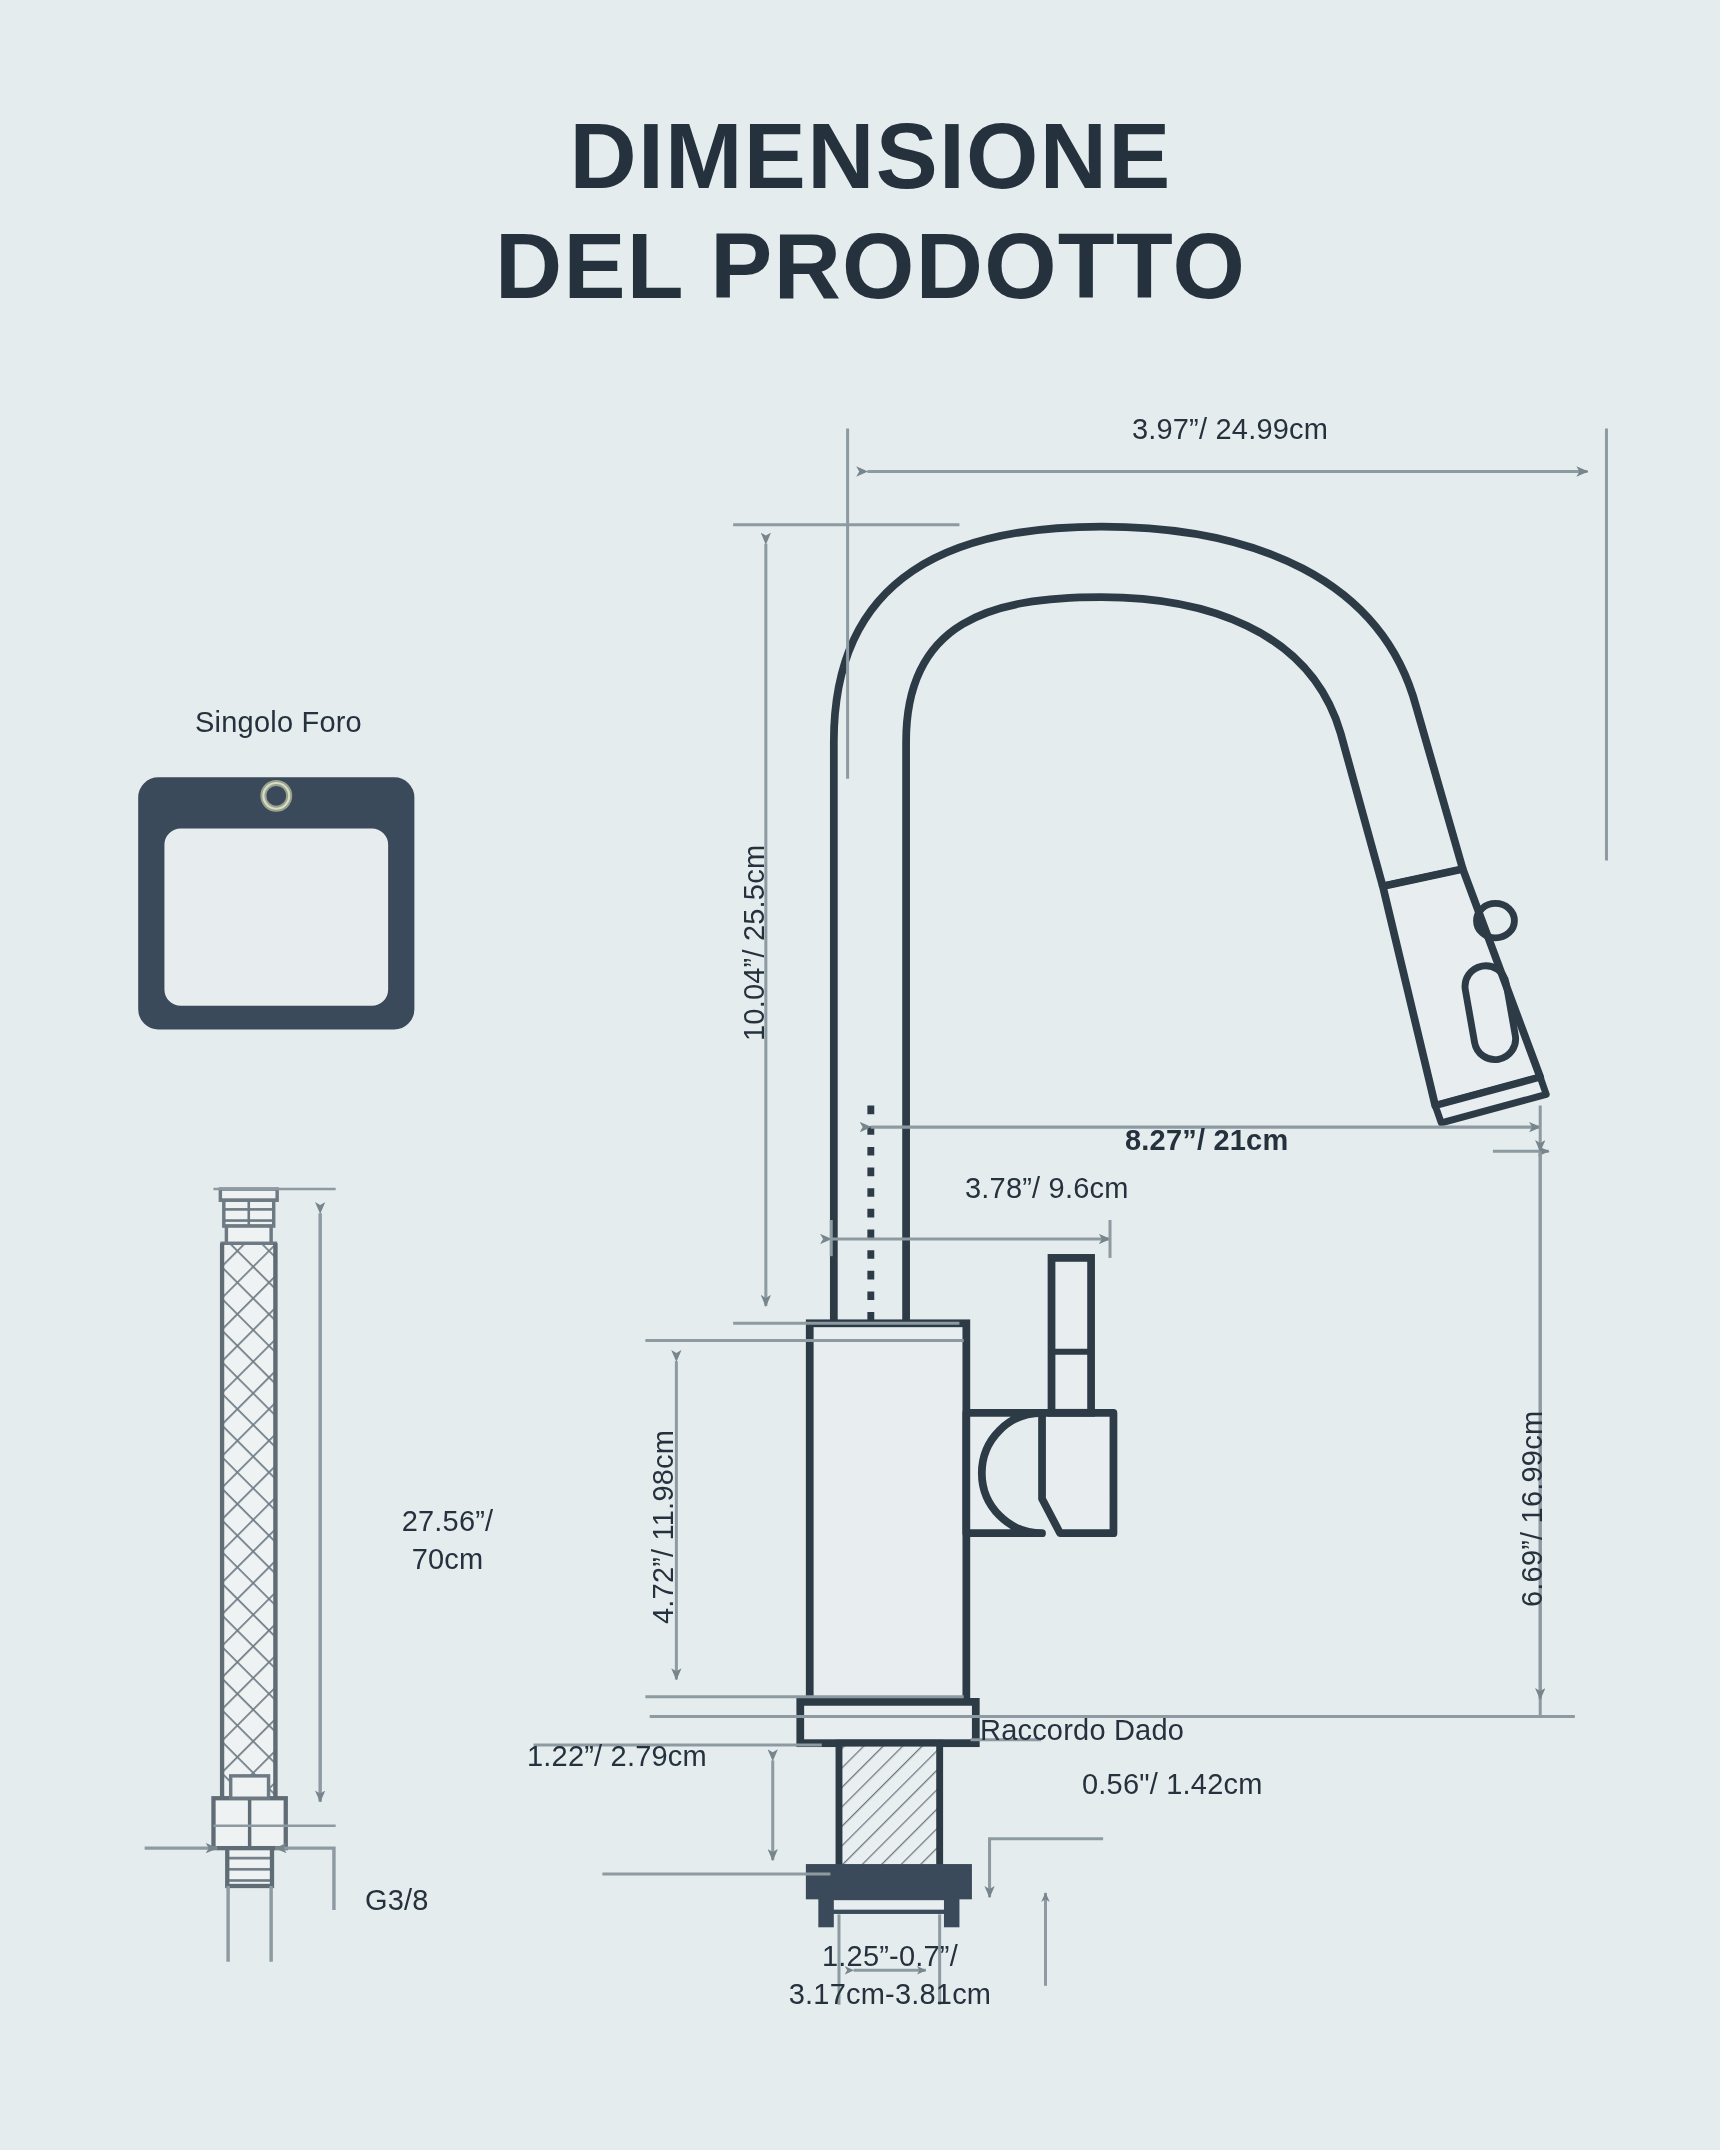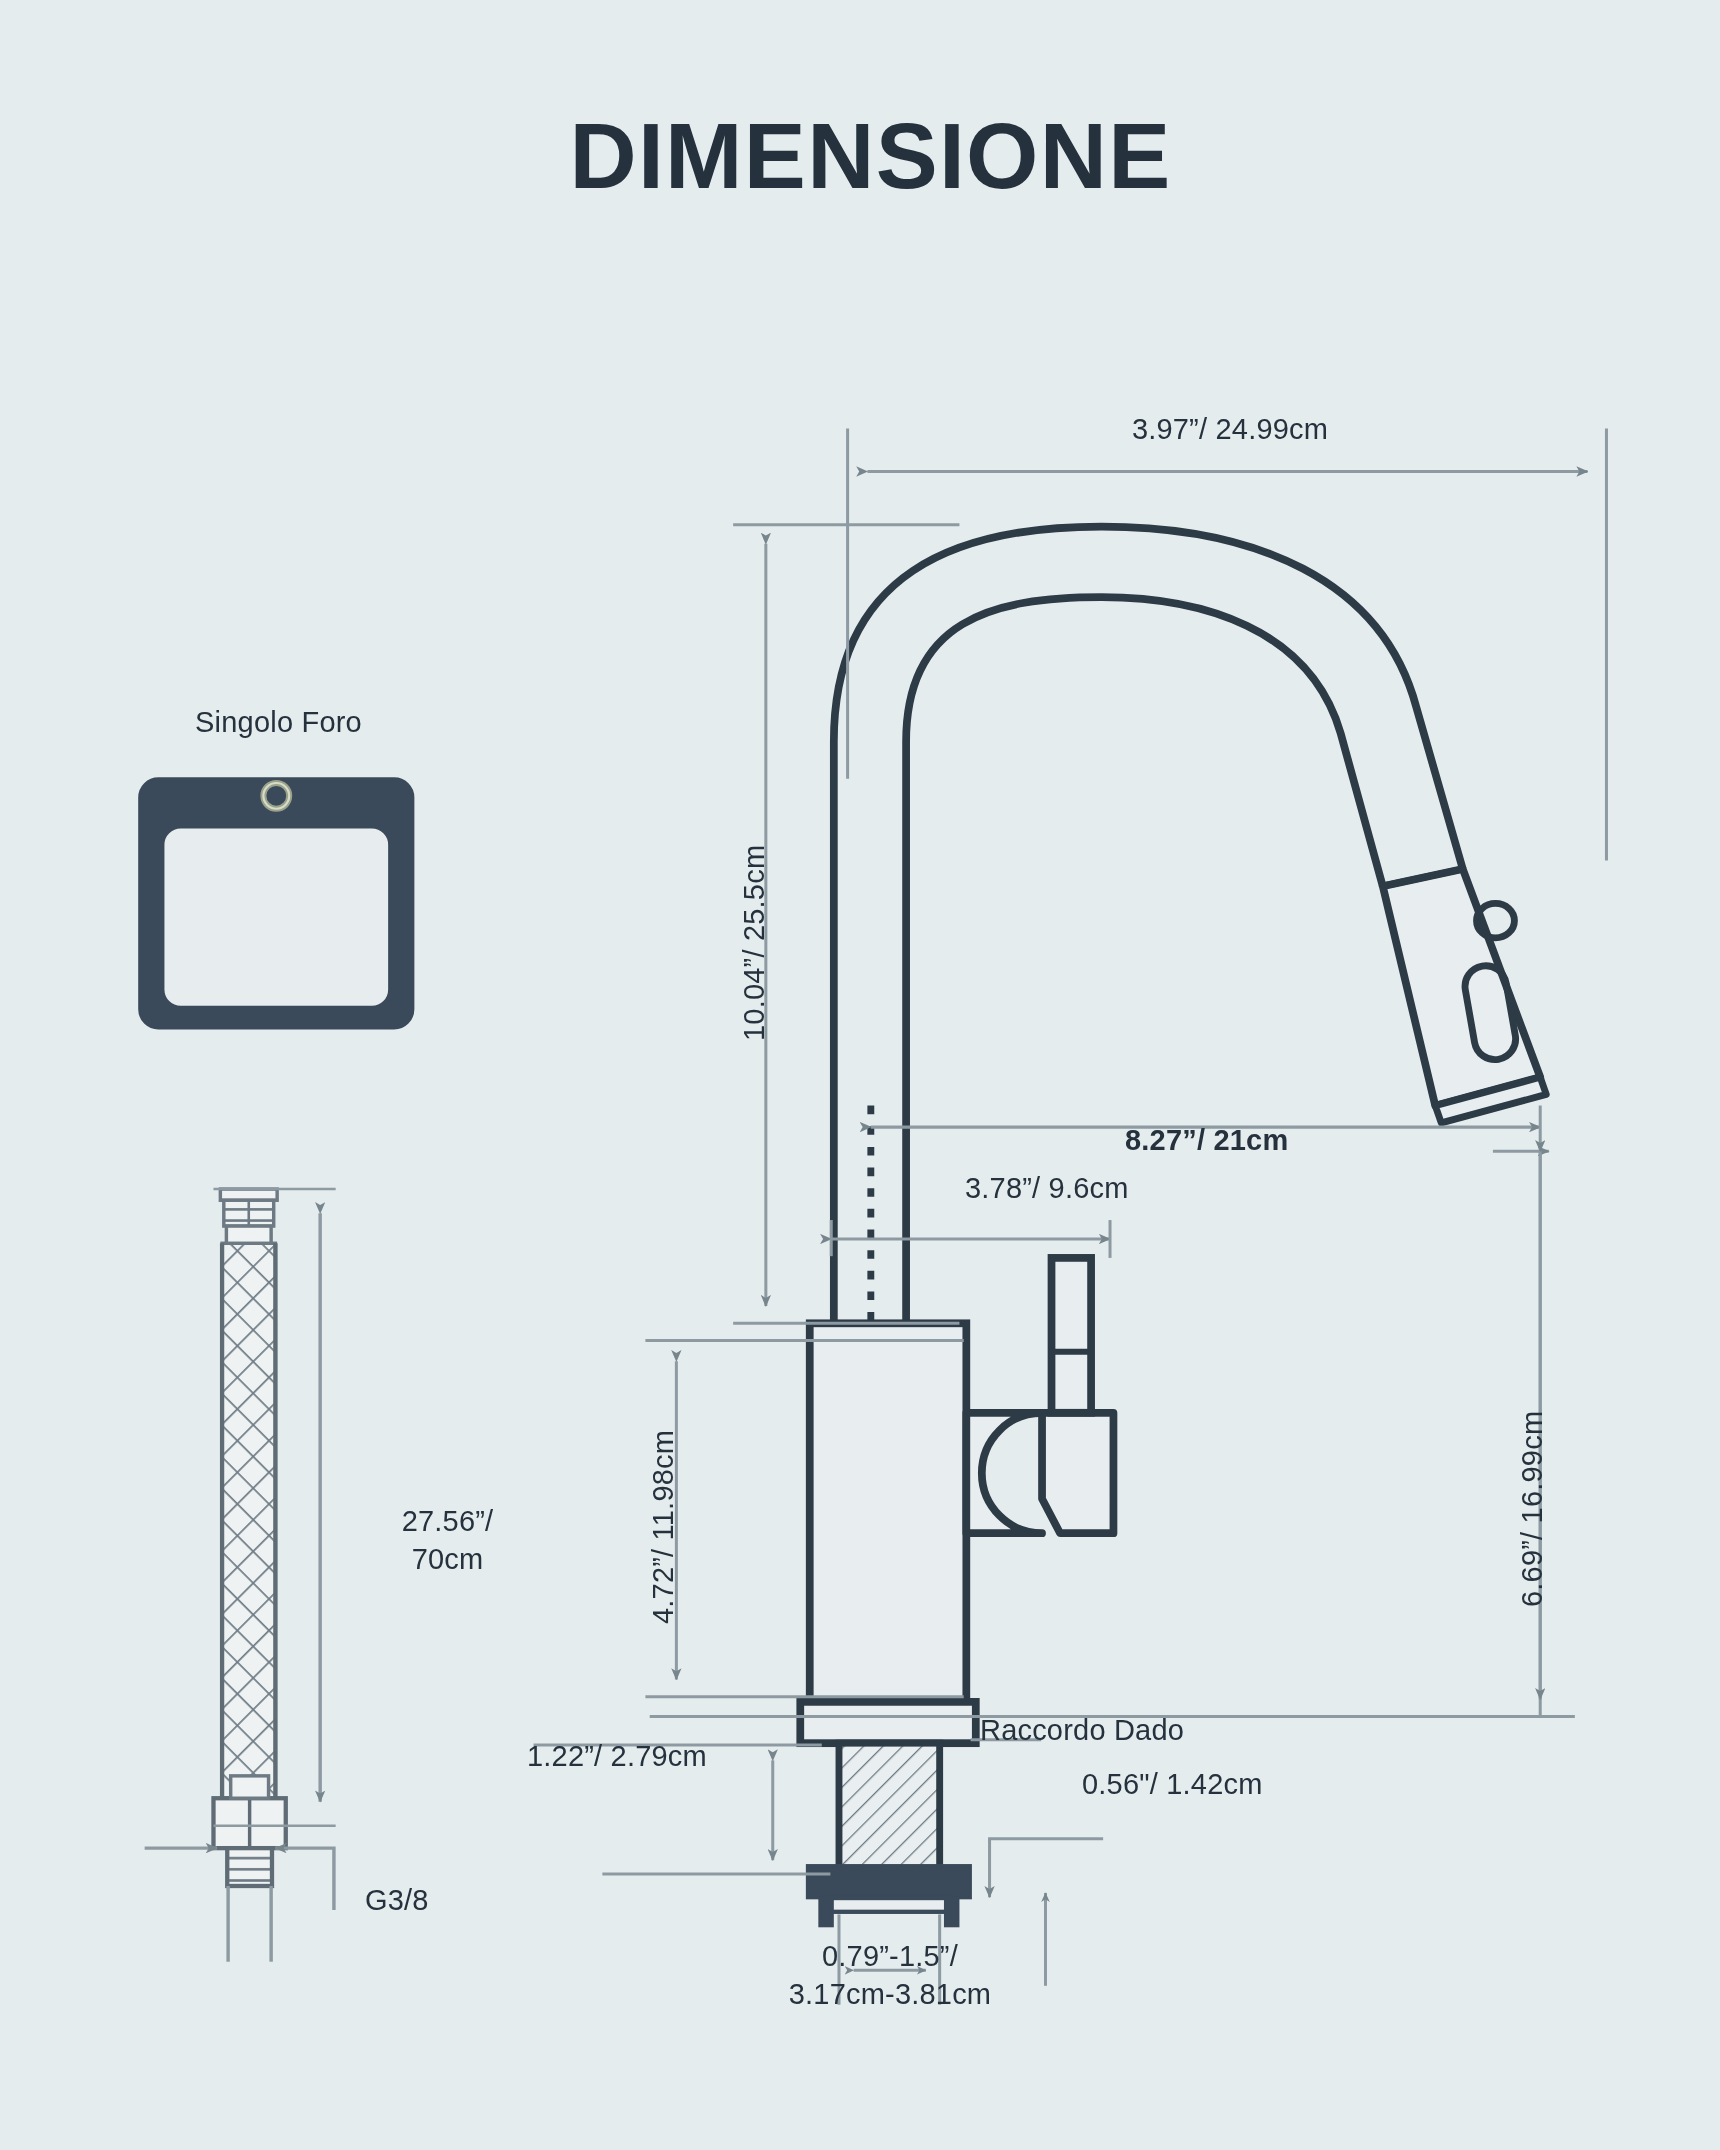--- a/index.html
+++ b/index.html
@@ -43,20 +43,21 @@
   }
   svg{position:absolute;left:0;top:0;width:1721px;height:2151px;overflow:visible;}
 </style>
 </head>
 <body>
 
 <div id="stage">
 
   <div class="title-wrap">
     <span class="title-line">DIMENSIONE</span>
+    <span class="title-line">DEL PRODOTTO</span>
   </div>
 
   <svg viewBox="0 0 2000 2500" xmlns="http://www.w3.org/2000/svg">
     <defs>
       <marker id="ar" markerWidth="14" markerHeight="12" refX="13" refY="6" orient="auto" markerUnits="userSpaceOnUse">
         <path d="M0,0 L14,6 L0,12 L3.5,6 Z" fill="#77858d"></path>
       </marker>
       <marker id="arS" markerWidth="11" markerHeight="10" refX="10.5" refY="5" orient="auto" markerUnits="userSpaceOnUse">
         <path d="M0,0 L11,5 L0,10 L3,5 Z" fill="#77858d"></path>
       </marker>
@@ -225,17 +226,17 @@
   <div class="lbl rot" style="left:647px;top:1624px;">4.72”/ 11.98cm</div>
 
   <div class="lbl rot" style="left:1516px;top:1607px;">6.69”/ 16.99cm</div>
 
   <div class="lbl" style="left:527px;top:1740px;">1.22”/ 2.79cm</div>
 
   <div class="lbl" style="left:972px;top:1714px;margin-left:8px;">Raccordo Dado</div>
 
   <div class="lbl" style="left:1082px;top:1768px;">0.56"/ 1.42cm</div>
 
-  <div class="lbl two c" style="left:675px;top:1938px;width:430px;">0.79”-1.5”/
+  <div class="lbl two c" style="left:675px;top:1938px;width:430px;">1.25”-0.7”/
 3.17cm-3.81cm</div>
 
 </div>
 
 
 </body></html>

